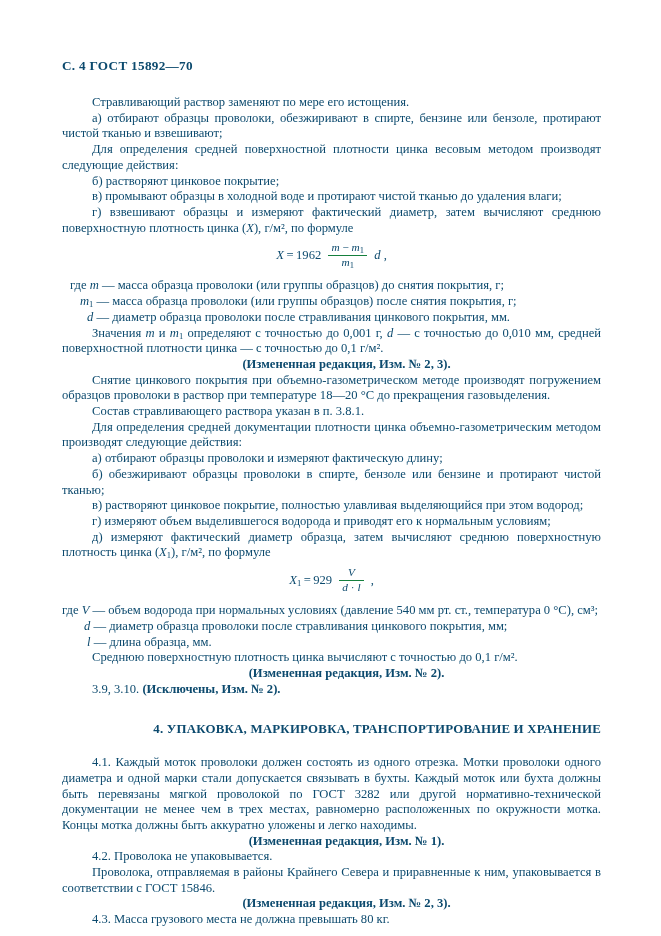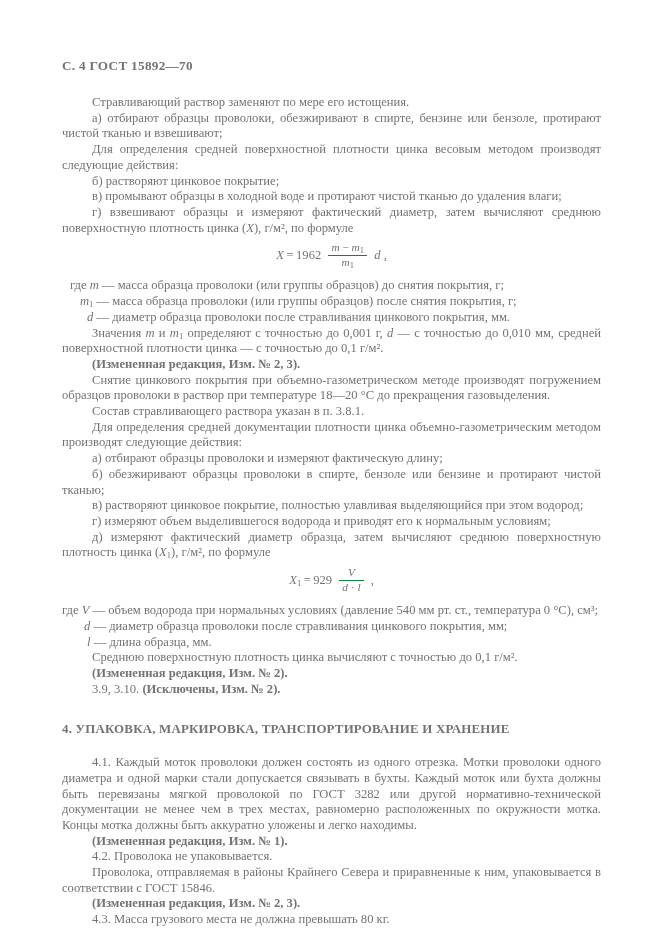--- a/index.html
+++ b/index.html
@@ -1,27 +1,27 @@
 <!DOCTYPE html>
 <html><head>
 <meta charset="utf-8">
 <style>
   html,body{margin:0;padding:0;background:#e8e8e8;}
   .page{
-    width:661px;height:936px;background:#ffffff;color:#737373;
+    width:661px;height:936px;background:#ffffff;color:#0c4a6e;
     font-family:"Liberation Serif","DejaVu Serif",serif;
     font-size:12.6px;box-sizing:border-box;
     padding:58px 60px 0 62px;overflow:hidden;position:relative;
   }
   .header{font-weight:bold;font-size:13.2px;margin:0 0 21px 0;letter-spacing:.3px;}
   .doc-body div{line-height:15.7px;}
   .p{text-indent:30px;text-align:justify;}
   .def{text-align:justify;}
-  .note{font-weight:bold;text-indent:30px;}
-  .h{font-weight:bold;text-align:left;text-indent:0;margin:25px 0 17px 0;font-size:12.9px;letter-spacing:.2px;line-height:16px;}
+  .note{font-weight:bold;text-indent:30px;text-align:center;}
+  .h{font-weight:bold;text-align:right;text-indent:0;margin:25px 0 17px 0;font-size:12.9px;letter-spacing:.2px;line-height:16px;}
   .formula{text-align:center;text-indent:0;margin:6px 0 8px 0;line-height:normal !important;}
   .formula .frac{display:inline-block;vertical-align:middle;text-align:center;font-size:11.3px;line-height:1.2;margin:0 4px;position:relative;top:-1px;}
   .formula .num{display:block;padding:0 3px;}
   .formula .den{display:block;border-top:1px solid #15803d;padding:0 3px;}
   sub{font-size:8.5px;line-height:0;vertical-align:-2px;}
   i{font-style:italic;}
   b{font-weight:bold;}
 </style>
 </head>
 <body>

